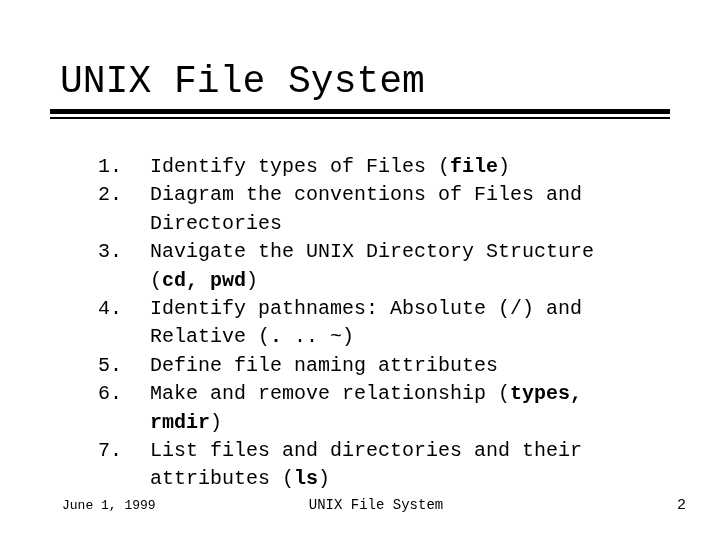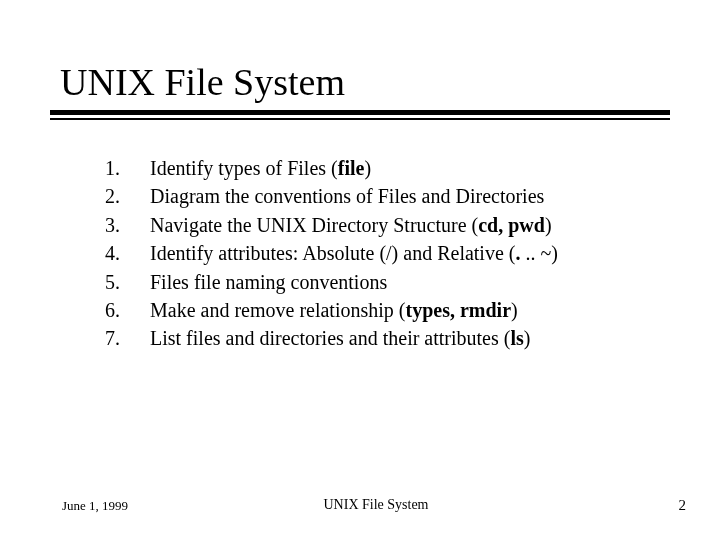--- a/index.html
+++ b/index.html
@@ -1,15 +1,15 @@
 <!DOCTYPE html>
 <html><head>
 <meta charset="utf-8">
 <style>
-  * { margin: 0; padding: 0; box-sizing: border-box; }
+  * { margin: 0; padding: 0; box-sizing: border-box; font-family: Liberation Mono, monospace; }
   body {
     width: 720px;
     height: 540px;
     background: #fff;
     font-family: "Times New Roman", Times, serif;
     color: #000;
     position: relative;
     overflow: hidden;
   }
   .slide {
@@ -94,25 +94,25 @@
       <li>
         <span class="num">2.</span>
         <span class="txt"><span>Diagram the conventions of Files and Directories</span><span class="bold"></span><span></span></span>
       </li>
       <li>
         <span class="num">3.</span>
         <span class="txt"><span>Navigate the UNIX Directory Structure  (</span><span class="bold">cd, pwd</span><span>)</span></span>
       </li>
       <li>
         <span class="num">4.</span>
-        <span class="txt"><span>Identify attributes: Absolute (/) and Relative  (</span><span class="bold">.</span><span> .. ~)</span></span>
+        <span class="txt"><span>Identify pathnames: Absolute (/) and Relative  (</span><span class="bold">.</span><span> .. ~)</span></span>
       </li>
       <li>
         <span class="num">5.</span>
-        <span class="txt"><span>Files file naming conventions</span><span class="bold"></span><span></span></span>
+        <span class="txt"><span>Define file naming attributes</span><span class="bold"></span><span></span></span>
       </li>
       <li>
         <span class="num">6.</span>
         <span class="txt"><span>Make and remove relationship  (</span><span class="bold">types, rmdir</span><span>)</span></span>
       </li>
       <li>
         <span class="num">7.</span>
         <span class="txt"><span>List files and directories and their attributes  (</span><span class="bold">ls</span><span>)</span></span>
       </li>
     </ol>

